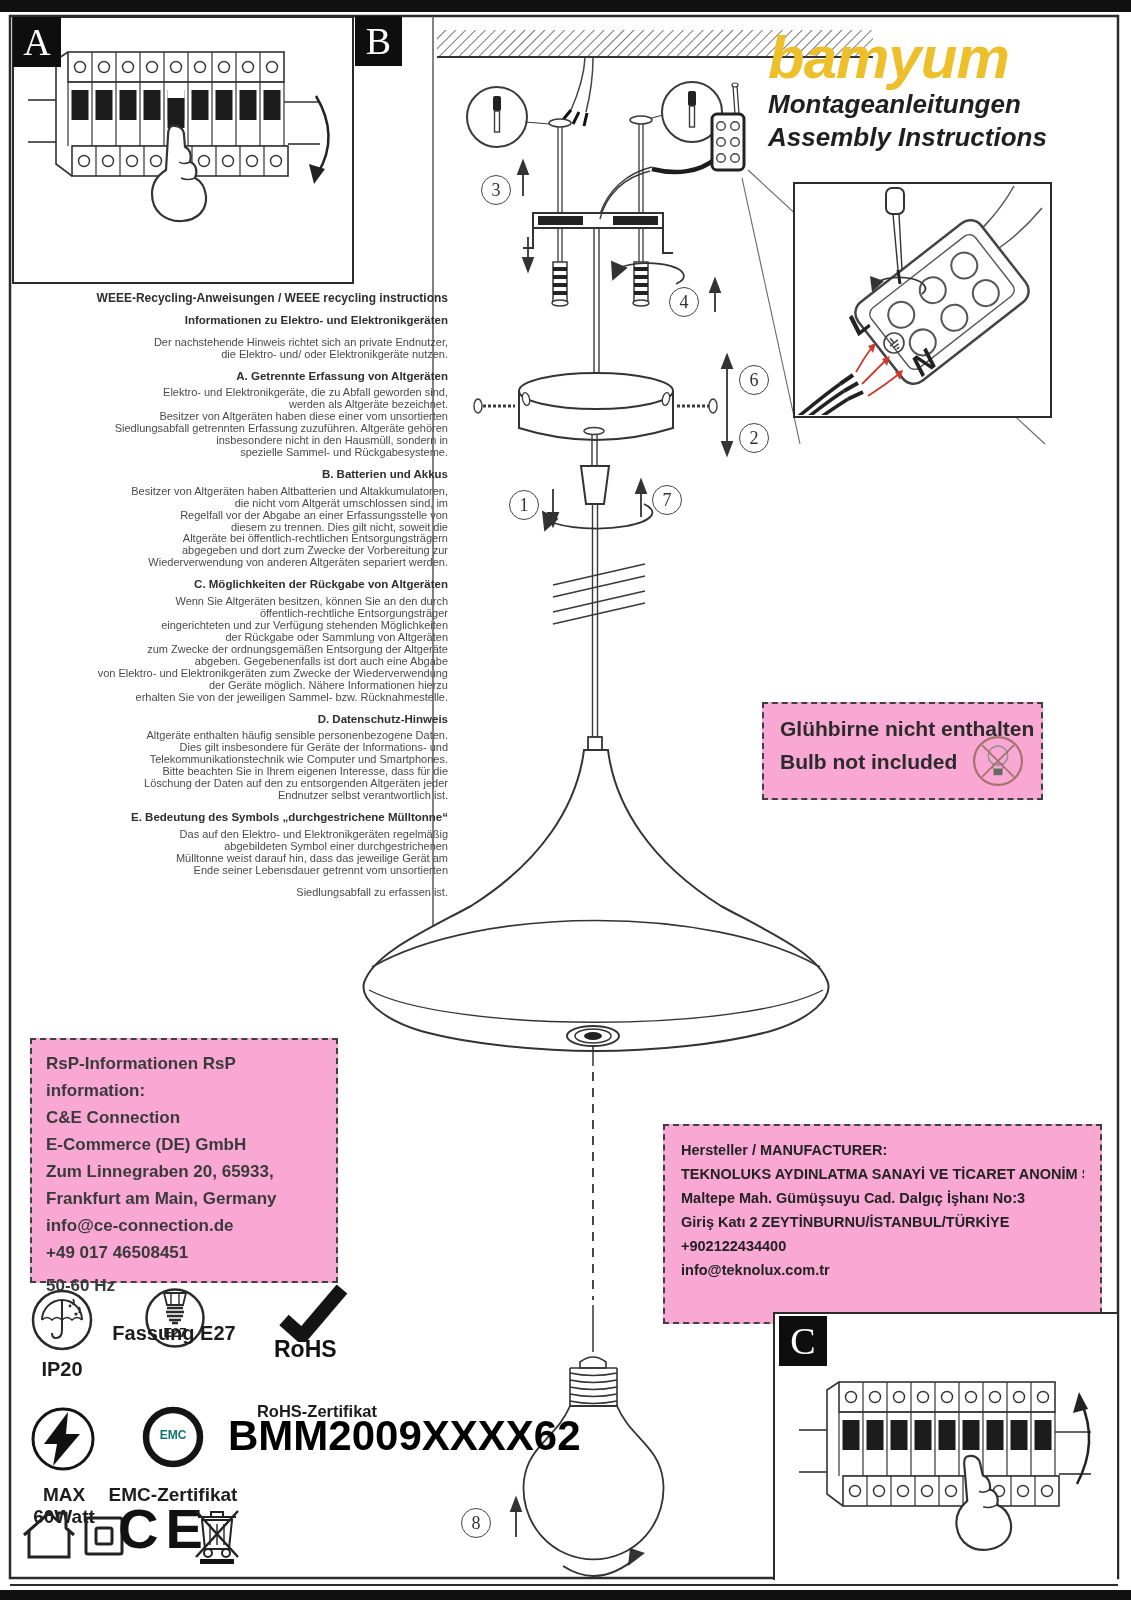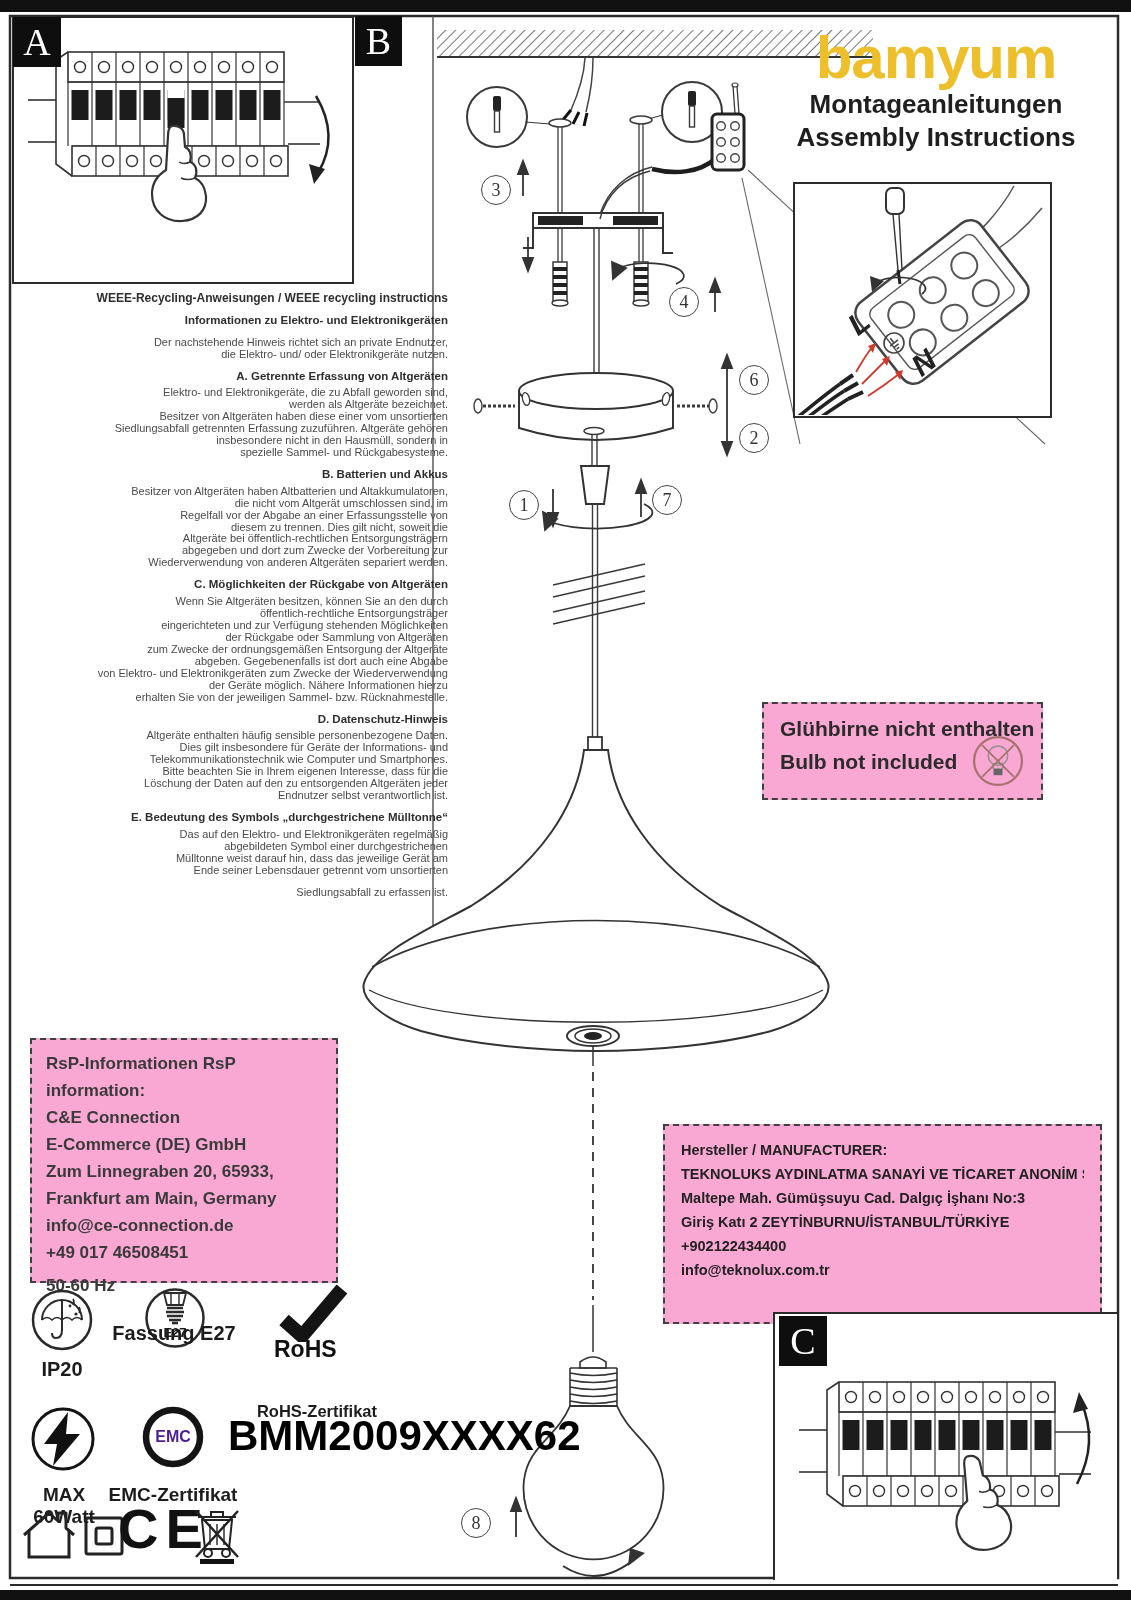--- a/index.html
+++ b/index.html
@@ -14,21 +14,21 @@
   .framebox{position:absolute;border:2.5px solid #2b2b2b;background:#fff;box-sizing:border-box;}
   .dashbox{position:absolute;border:2.5px dashed #3f3f3f;background:#f9a8d4;box-sizing:border-box;}
   .wcol{position:absolute;left:32px;top:292px;width:416px;font-size:11px;line-height:1.09;color:#4a4a4a;text-align:right;}
   .wcol .h{font-weight:bold;color:#2e2e2e;font-size:11.5px;margin:0 0 9px 0;}
   .wcol .h0{font-size:12px;}
   .wcol .b{white-space:pre-wrap;margin:0 0 10px 0;}
   .wcol .t{font-weight:bold;color:#2e2e2e;font-size:11.5px;margin:0 0 4px 0;}
   .step{position:absolute;width:30px;height:30px;border:1.6px solid #454545;border-radius:50%;
         display:flex;align-items:center;justify-content:center;font-family:"Liberation Serif",serif;
         font-size:18px;color:#333;box-sizing:border-box;}
-  .brand{position:absolute;left:786px;top:28px;width:300px;text-align:center;}
+  .brand{position:absolute;left:768px;top:28px;width:300px;font-style:italic;}
   .brand .logo{font-size:60px;font-weight:bold;letter-spacing:-1px;line-height:1.0;}
   .brand .t1,.brand .t2{font-size:26px;font-weight:600;color:#1f1f1f;line-height:1.25;}
   .rsp{padding:10px 14px;font-size:17px;font-weight:bold;color:#3a3a3a;line-height:27px;}
   .mfg{padding:12px 16px;font-size:14.5px;font-weight:bold;color:#222;line-height:24px;}
   .mfg div{white-space:nowrap;overflow:hidden;}
   .gl{font-size:21px;font-weight:600;color:#2b2b2b;line-height:33px;padding:8px 0 0 16px;}
   .iconlab{position:absolute;text-align:center;font-weight:bold;color:#1c1c1c;font-size:20px;}
   .wlabel{position:absolute;font-weight:bold;font-style:italic;font-size:30px;color:#222;}
   .model{position:absolute;left:228px;top:1412px;font-size:42px;font-weight:800;color:#000000;letter-spacing:0px;}
   .ce{position:absolute;left:118px;top:1496px;font-size:56px;font-weight:bold;letter-spacing:7px;color:#111;}
@@ -485,21 +485,21 @@
   <svg class="abs" style="left:28px;top:1402px;" width="70" height="74" viewBox="0 0 70 74">
     <circle cx="35" cy="37" r="30" fill="none" stroke="#141414" stroke-width="3"></circle>
     <polygon points="40,10 16,42 29,42 25,64 52,32 38,32" fill="#111"></polygon>
   </svg>
   <div class="iconlab" style="left:10px;top:1484px;width:108px;font-size:19px;">MAX 60Watt</div>
 
   <div class="abs" style="left:140px;top:1404px;width:66px;height:66px;">
     <svg width="66" height="66" viewBox="0 0 66 66">
         <circle cx="33" cy="33" r="27" fill="none" stroke="#141414" stroke-width="6.5"></circle>
       </svg>
-    <div class="abs" style="left:0;top:24px;width:66px;text-align:center;font-size:16px;font-weight:800;color:#4c1d95;">EMC</div>
+    <div class="abs" style="left:0;top:24px;width:66px;text-align:center;font-size:12px;font-weight:800;color:#0f766e;">EMC</div>
   </div>
   <div class="iconlab" style="left:102px;top:1484px;width:142px;font-size:19px;">EMC-Zertifikat</div>
 
   <div class="model">BMM2009XXXX62</div>
 
   <svg class="abs" style="left:20px;top:1505px;" width="58" height="58" viewBox="0 0 58 58">
     <path d="M4,30 L29,8 L38,16 V8 H46 V23 L54,30" fill="none" stroke="#222" stroke-width="3" stroke-linejoin="round"></path>
     <path d="M9,26 V52 H49 V26" fill="none" stroke="#222" stroke-width="3"></path>
   </svg>
   <svg class="abs" style="left:84px;top:1516px;" width="40" height="40" viewBox="0 0 40 40">

